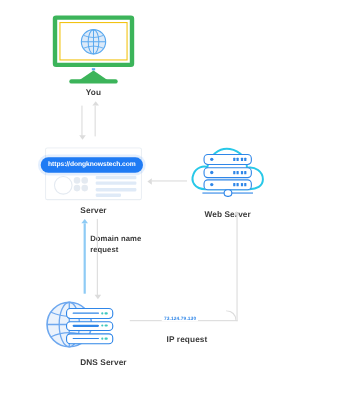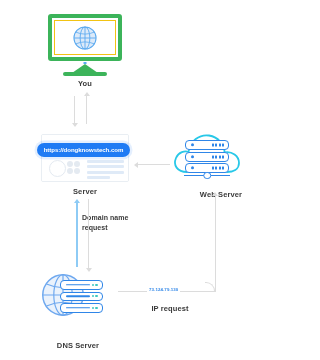--- a/index.html
+++ b/index.html
@@ -450,21 +450,21 @@
       <div class="bars">
           <b></b>
           <b></b>
           <b></b>
           <b></b>
         </div>
     </div>
     <div class="ws-foot-line"></div>
     <div class="ws-foot-dot"></div>
   </div>
-  <div class="node-label" style="left:172px; top:190px; width:70px;text-align:right;">Web Server</div>
+  <div class="node-label" style="left:172px; top:190px; width:70px;">Web Server</div>
 
   <div class="v-arrow-blue" style="left:76px; top:203px; height:64px;"></div>
   <div class="arrow-head head-up-blue" style="left:73.5px; top:199px;"></div>
   <div class="callout" style="left:82px; top:213px;">
     <div>Domain name</div>
     <div>request</div>
   </div>
 
   <div class="v-arrow-gray" style="left:88px; top:199px; height:70px;"></div>
   <div class="arrow-head head-down" style="left:85.5px; top:268px;"></div>
@@ -493,21 +493,21 @@
         </div>
     </div>
     <div class="dns-rack" style="left:20px; top:31px; width:43px; height:9.5px;">
       <i class="dline" style="width:24px;"></i>
       <div class="dled">
           <b></b>
           <b></b>
         </div>
     </div>
   </div>
-  <div class="node-label" style="left:38px; top:325px; width:80px;margin-top:16px;">DNS Server</div>
+  <div class="node-label" style="left:54px; top:325px; width:80px;">DNS Server</div>
 
   <div class="h-line-gray" style="left:118px; top:291px; width:98px;"></div>
 
   <div class="v-arrow-gray" style="left:214.6px; top:196px; height:96px;"></div>
 
   <div class="ip-path" style="left:205px; top:282px; width:10px; height:10px; border-top:1.4px solid #dcdcdc; border-right:1.4px solid #dcdcdc; border-top-right-radius:9px;"></div>
   <div class="arrow-head head-up" style="left:212px; top:192px;"></div>
 
   <div class="ip-label" style="left:147px; top:286.5px;">73.124.79.130</div>
   <div class="node-label" style="left:130px; top:304px; width:80px;">IP request</div>

